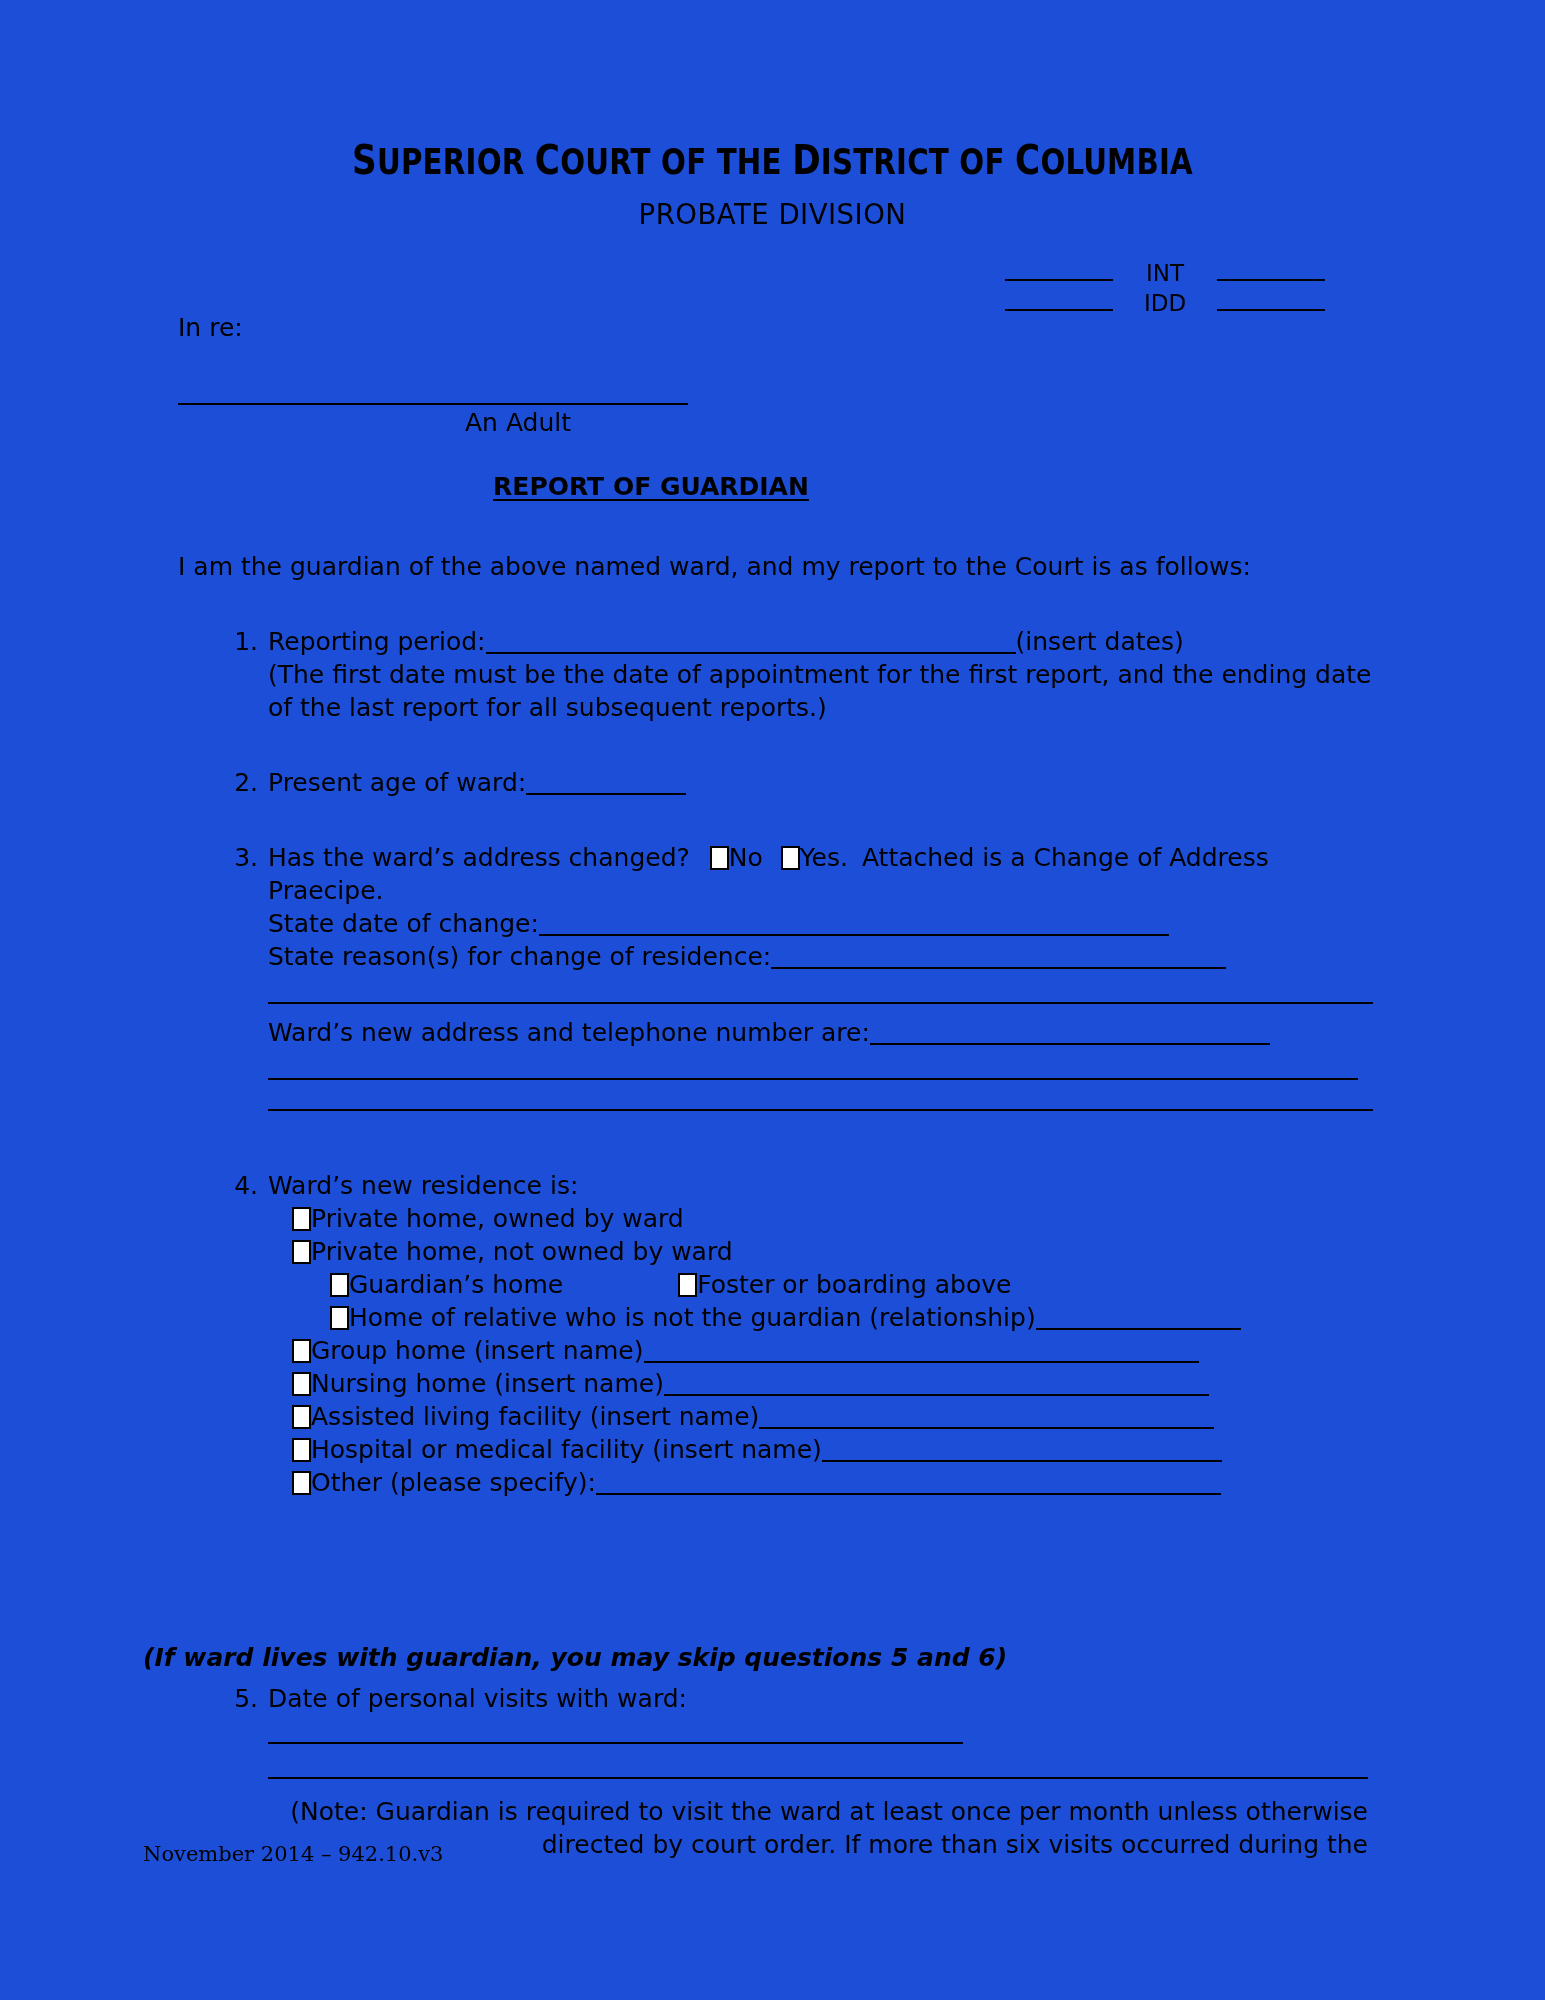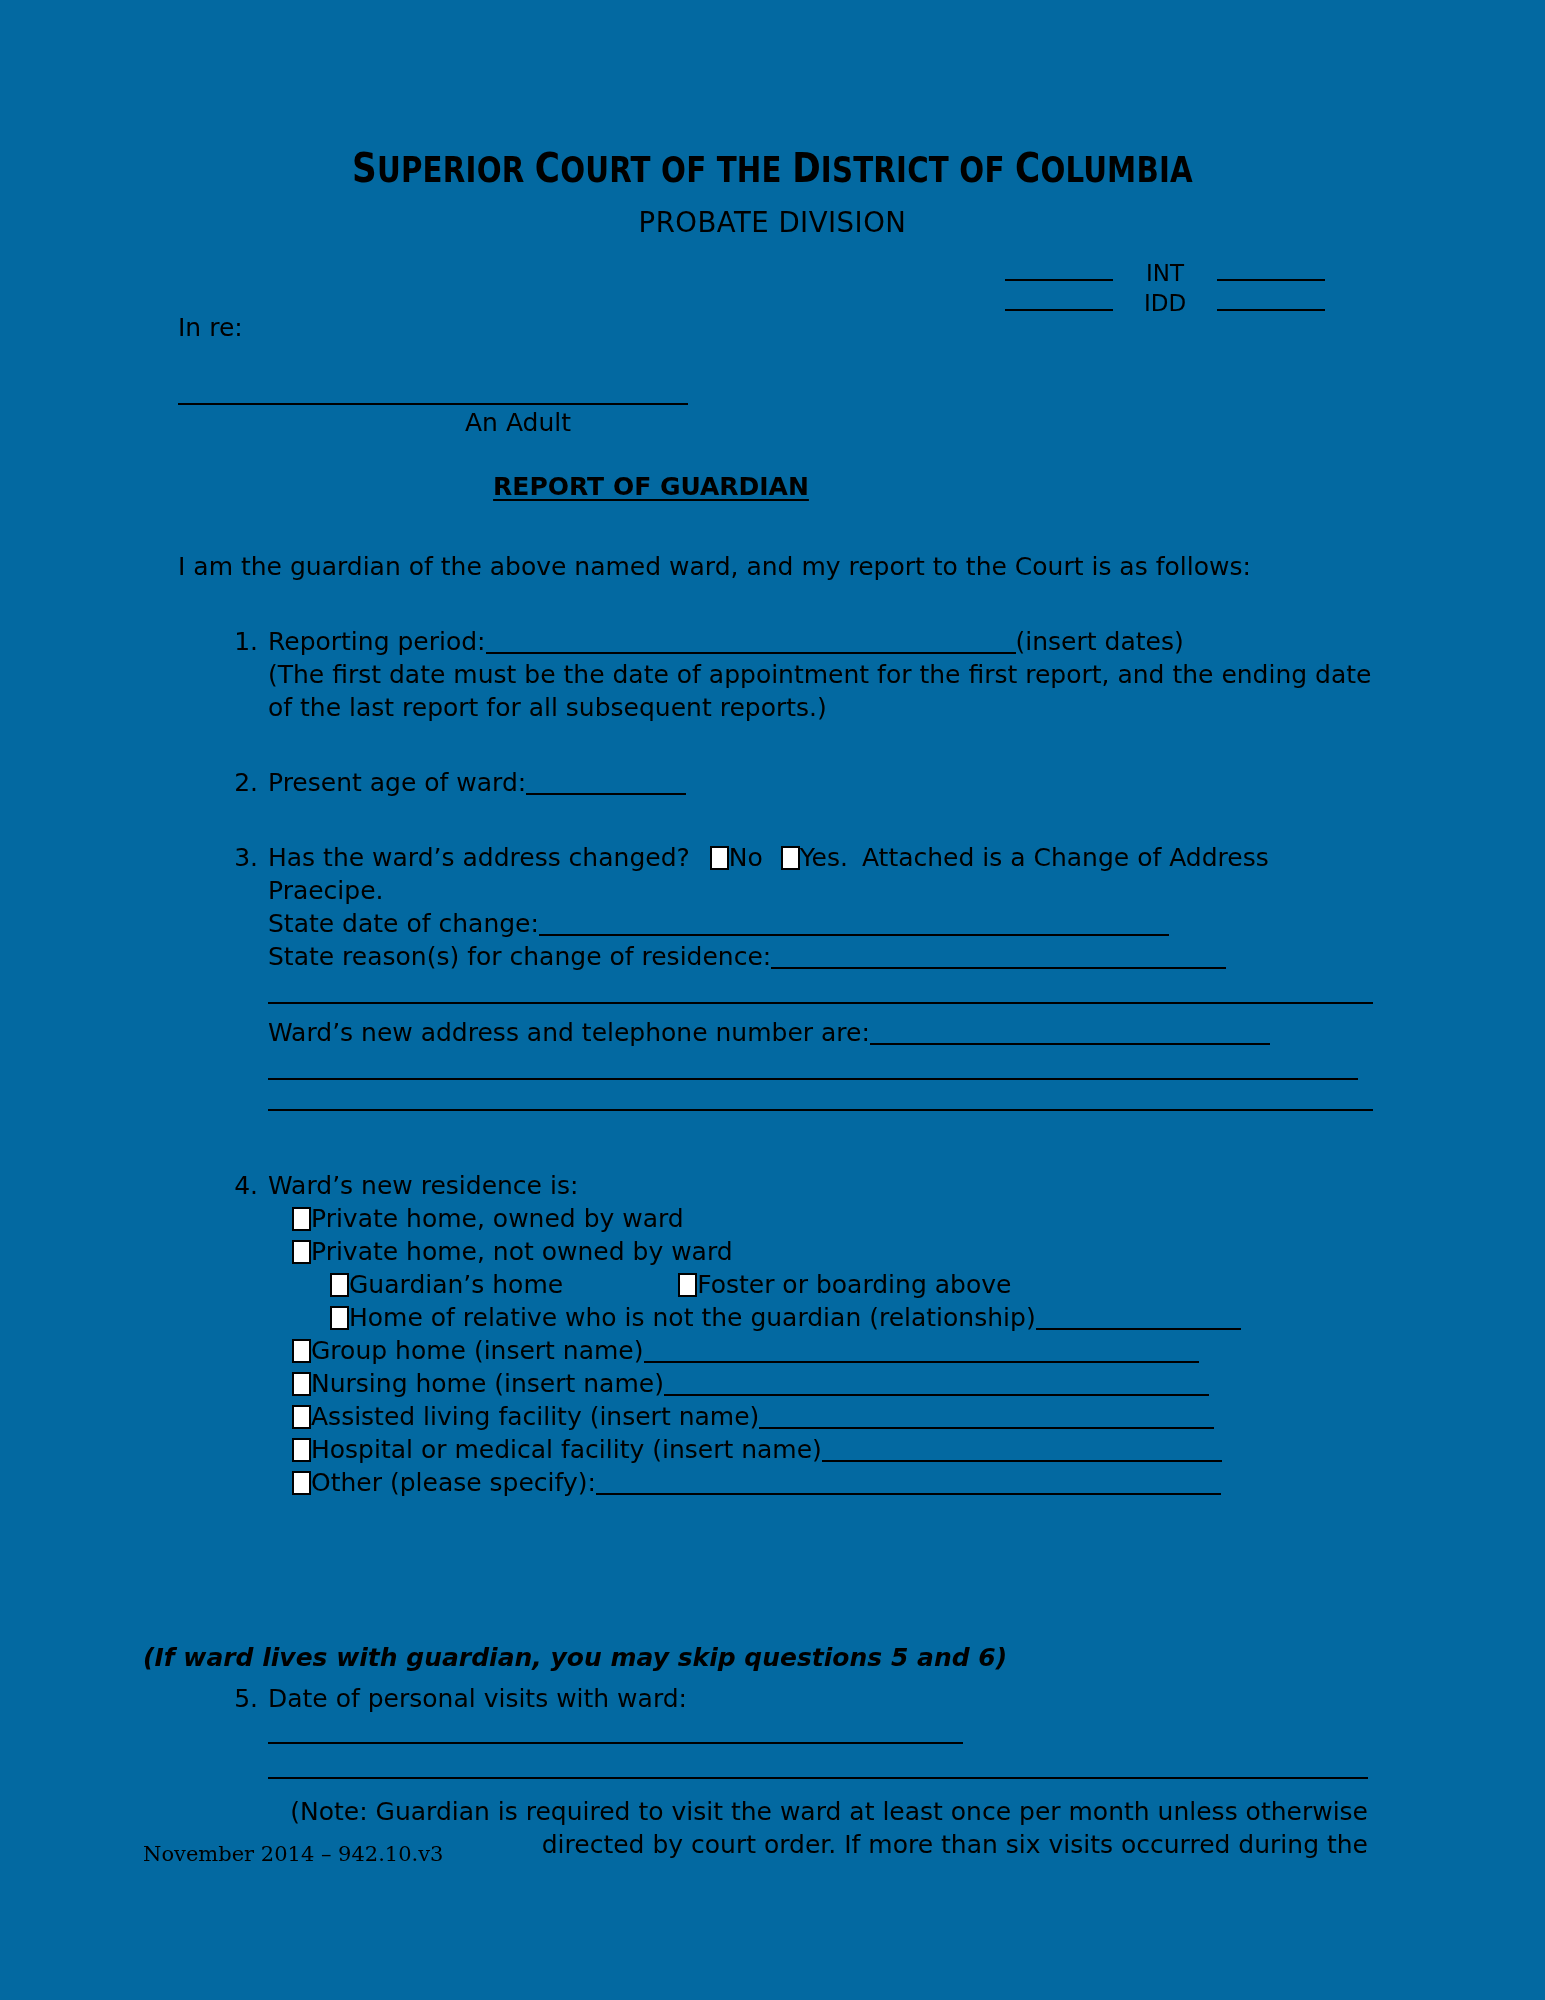--- a/index.html
+++ b/index.html
@@ -12,23 +12,23 @@
     height: 2000px;
     font-family: "DejaVu Sans", sans-serif;
     color: #000000;
     position: relative;
     overflow: hidden;
   }
   .page {
     position: relative;
     width: 1545px;
     height: 2000px;
-    background: #0369a1;
+    background: #1d4ed8;
     box-sizing: border-box;
-    padding: 8px;
+    padding: 0;
   }
 
   
   .court-title {
     text-align: center;
     font-family: "DejaVu Sans", sans-serif;
     font-weight: bold;
     font-size: 35px;
     letter-spacing: 0.2px;
     margin: 0;

